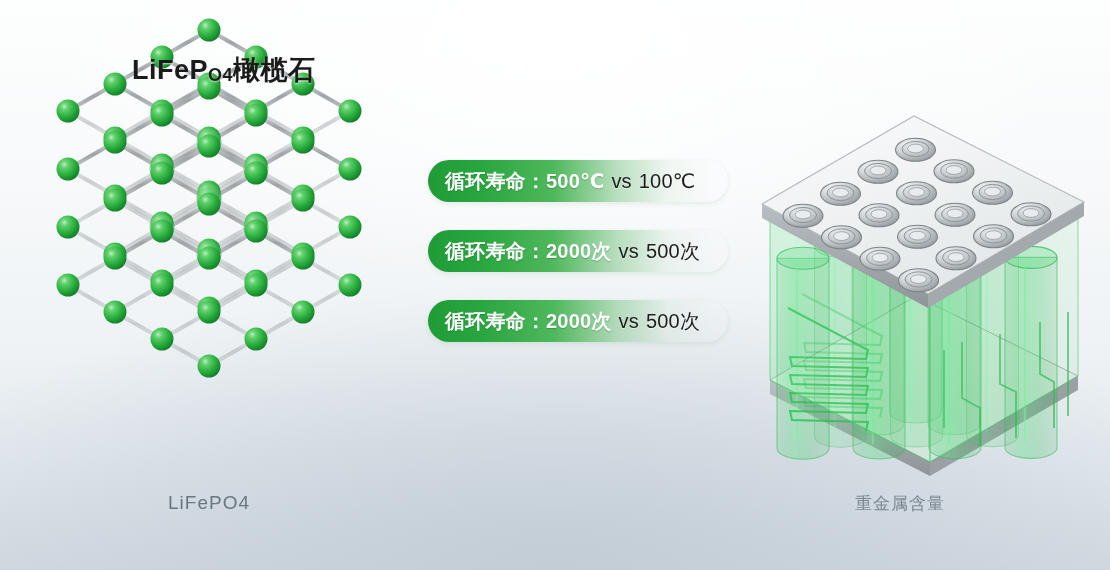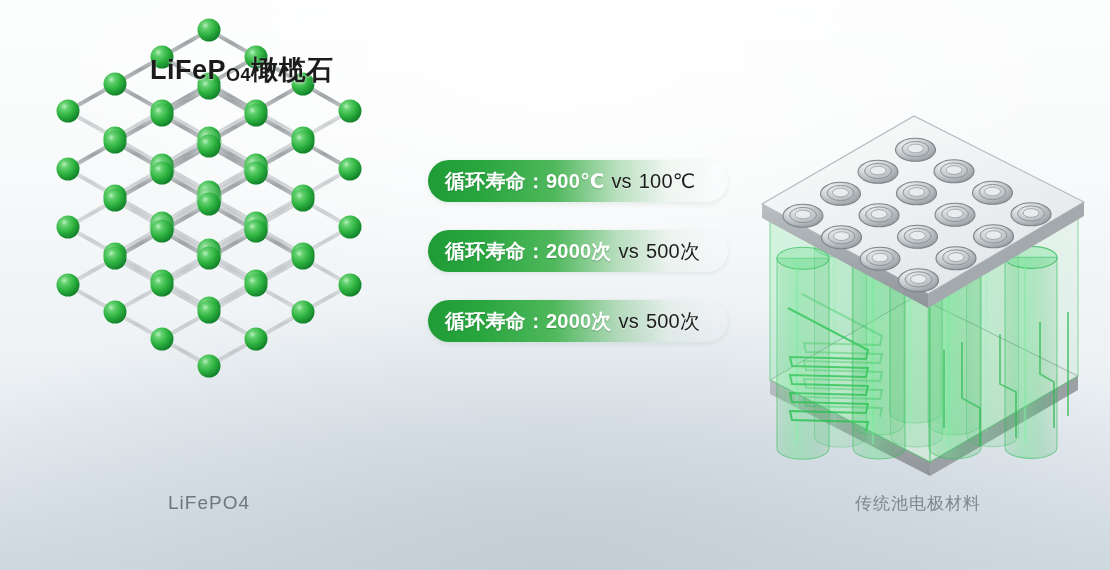--- a/index.html
+++ b/index.html
@@ -26,21 +26,20 @@
   
   .heading {
     position: absolute;
     top: 52px;
     font-size: 27px;
     font-weight: 700;
     color: #1b1b1b;
     letter-spacing: 0.5px;
     white-space: nowrap;
     text-shadow: 0 1px 2px rgba(255,255,255,0.7);
-    margin-left: 18px;
   }
   #heading-left  { left: 132px; }
   #heading-mid   { left: 495px; }
   #heading-right { left: 822px; }
 
   .sub-sm { font-size: 18px; vertical-align: baseline; position: relative; top: 2px; }
 
   
   .caption {
     position: absolute;
@@ -357,21 +356,21 @@
     </svg>
   </div>
 
   <div class="heading" id="heading-left"><span>LiFeP</span><span class="sub-sm">O4</span><span>橄榄石</span></div>
 
 
 
   <div id="badge-list">
 
     <div class="badge">
-      <div class="badge-text"><span class="t-light">循环寿命：</span><span class="t-light">900℃</span><span class="sp"></span><span class="t-dark">vs</span><span class="sp"></span><span class="t-dark">100℃</span></div>
+      <div class="badge-text"><span class="t-light">循环寿命：</span><span class="t-light">500℃</span><span class="sp"></span><span class="t-dark">vs</span><span class="sp"></span><span class="t-dark">100℃</span></div>
     </div>
 
     <div class="badge">
       <div class="badge-text"><span class="t-light">循环寿命：</span><span class="t-light">2000次</span><span class="sp"></span><span class="t-dark">vs</span><span class="sp"></span><span class="t-dark">500次</span></div>
     </div>
 
     <div class="badge">
       <div class="badge-text"><span class="t-light">循环寿命：</span><span class="t-light">2000次</span><span class="sp"></span><span class="t-dark">vs</span><span class="sp"></span><span class="t-dark">500次</span></div>
     </div>
 
@@ -606,15 +605,15 @@
           <g>
             <ellipse cx="170.5" cy="182.3" rx="20" ry="11.5" fill="url(#capG)" stroke="#7d8488" stroke-width="1.1"></ellipse>
             <ellipse cx="170.5" cy="181.4" rx="13.5" ry="7.6" fill="url(#capInner)" stroke="#8e9498" stroke-width="1"></ellipse>
             <ellipse cx="170.5" cy="181.1" rx="8" ry="4.4" fill="#e9ecee" stroke="#9aa0a4" stroke-width="0.9"></ellipse>
           </g>
         </g>
     </svg>
   </div>
 
   <div class="caption" id="caption-left">LiFePO4</div>
-  <div class="caption" id="caption-right">传统池电极材料</div>
+  <div class="caption" id="caption-right">重金属含量</div>
 
 </div>
 
 </body></html>

